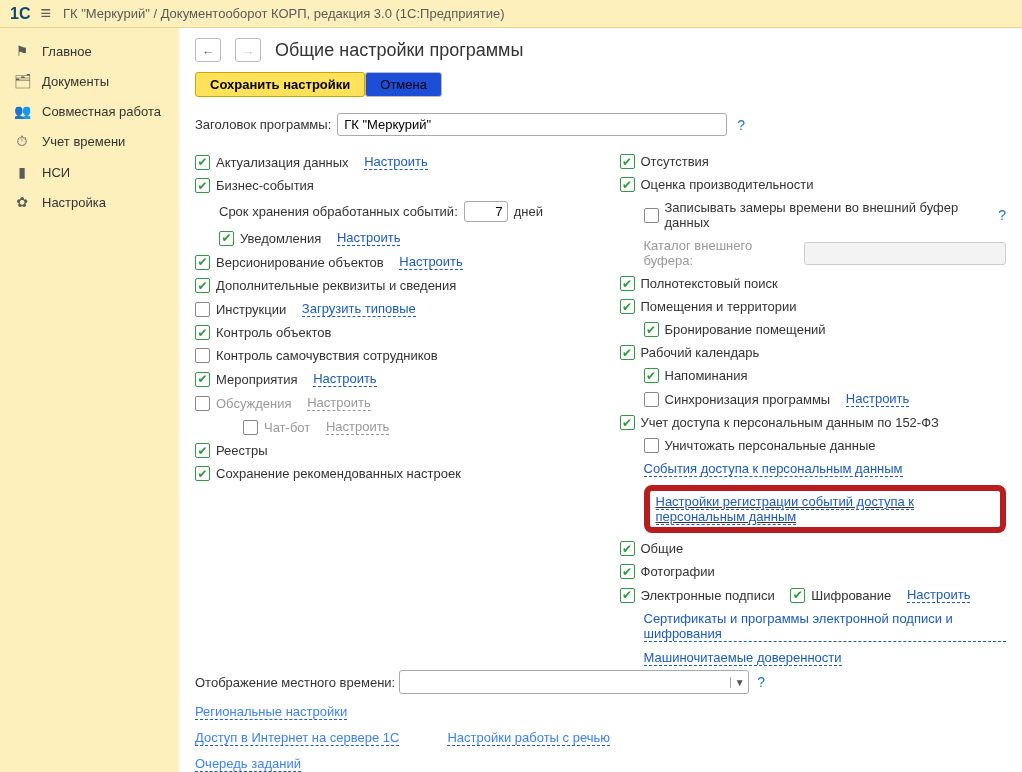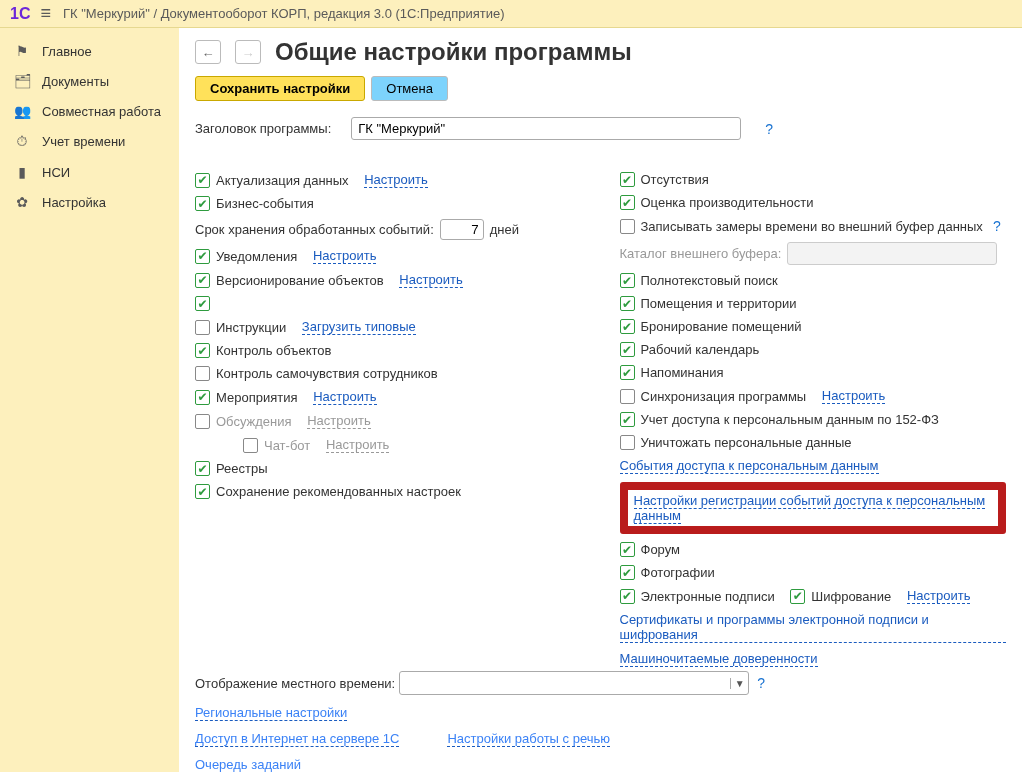--- a/index.html
+++ b/index.html
@@ -12,21 +12,21 @@
   }
   .titlebar {
     background: #fdf0bd;
     padding: 4px 10px;
     display: flex;
     align-items: center;
     border-bottom: 1px solid #e6d890;
     height: 28px;
   }
   .logo-1c {
-    color: #6d28d9;
+    color: #0c4a6e;
     font-weight: bold;
     font-size: 16px;
     margin-right: 10px;
   }
   .burger {
     margin-right: 12px;
     font-size: 18px;
     color: #5a5a5a;
     cursor: pointer;
   }
@@ -78,47 +78,46 @@
     cursor: pointer;
     display: inline-flex;
     align-items: center;
     justify-content: center;
     color: #666;
   }
   .nav-btn.disabled {
     color: #ccc;
   }
   .page-title {
-    font-size: 24px;
-    font-weight: bold;
+    font-size: 18px;
+    font-weight: normal;
     margin: 0;
   }
   .toolbar {
     display: flex;
-    gap: 6px;
     margin-bottom: 16px;
   }
   .btn {
     border: 1px solid #bbb;
-    background: #7dd3fc;
+    background: #1d4ed8;
     padding: 4px 14px;
     border-radius: 3px;
     cursor: pointer;
     font-size: 13px;
   }
   .btn-primary {
     background: #ffe15a;
     border-color: #c9a800;
     font-weight: bold;
   }
   .row-label {
     display: flex;
     align-items: center;
-    gap: 20px;
-    margin-bottom: 28px;
+    gap: 6px;
+    margin-bottom: 14px;
   }
   input[type="text"].field {
     border: 1px solid #aaa;
     padding: 3px 6px;
     font-size: 13px;
     border-radius: 3px;
   }
   .help-q {
     color: #1a73d1;
     font-size: 14px;
@@ -129,21 +128,21 @@
     display: flex;
     gap: 38px;
   }
   .col { flex: 1; min-width: 0; }
   .opt {
     display: flex;
     align-items: center;
     gap: 6px;
     padding: 4px 0;
   }
-  .opt.indent { }
+  .opt.indent { margin-left: 24px; }
   .opt.indent2 { margin-left: 48px; }
   .chk {
     width: 15px;
     height: 15px;
     border: 1px solid #888;
     border-radius: 2px;
     display: inline-flex;
     align-items: center;
     justify-content: center;
     background: #fff;
@@ -174,24 +173,25 @@
     border-bottom-color: #999;
   }
   .num-field {
     width: 44px;
     text-align: right;
     border: 1px solid #aaa;
     padding: 2px 4px;
     border-radius: 3px;
   }
   .highlight-box {
-    border: 8px solid #b91c1c;
-    border-radius: 3px;
+    border: 6px solid #b91c1c;
+    border-radius: 8px;
     padding: 3px 6px;
     display: inline-block;
+    text-decoration: underline;
   }
   .disabled-field {
     background: #f3f3f3;
     color: #aaa;
     border: 1px solid #ccc;
     width: 210px;
     padding: 3px 6px;
     border-radius: 3px;
   }
   .footer-row {
@@ -314,20 +314,21 @@
         </div>
 
         <div class="opt">
           <span class="chk on"></span>
           <span>Версионирование объектов</span>
           &nbsp;<span class="lnk u">Настроить</span>
         </div>
 
         <div class="opt">
           <span class="chk on"></span>
+          <span>Дополнительные реквизиты и сведения</span>
         </div>
 
         <div class="opt">
           <span class="chk"></span>
           <span>Инструкции</span>
           &nbsp;<span class="lnk u">Загрузить типовые</span>
         </div>
 
         <div class="opt">
           <span class="chk on"></span>
@@ -427,21 +428,21 @@
           <span class="lnk u">События доступа к персональным данным</span>
         </div>
         <div class="opt indent">
           <span class="highlight-box">
             <span class="lnk u">Настройки регистрации событий доступа к персональным данным</span>
           </span>
         </div>
 
         <div class="opt">
           <span class="chk on"></span>
-          <span>Форум</span>
+          <span>Общие</span>
         </div>
         <div class="opt">
           <span class="chk on"></span>
           <span>Фотографии</span>
         </div>
         <div class="opt">
           <span class="chk on"></span>
           <span>Электронные подписи</span>
           &nbsp;
           <span class="chk on"></span>

